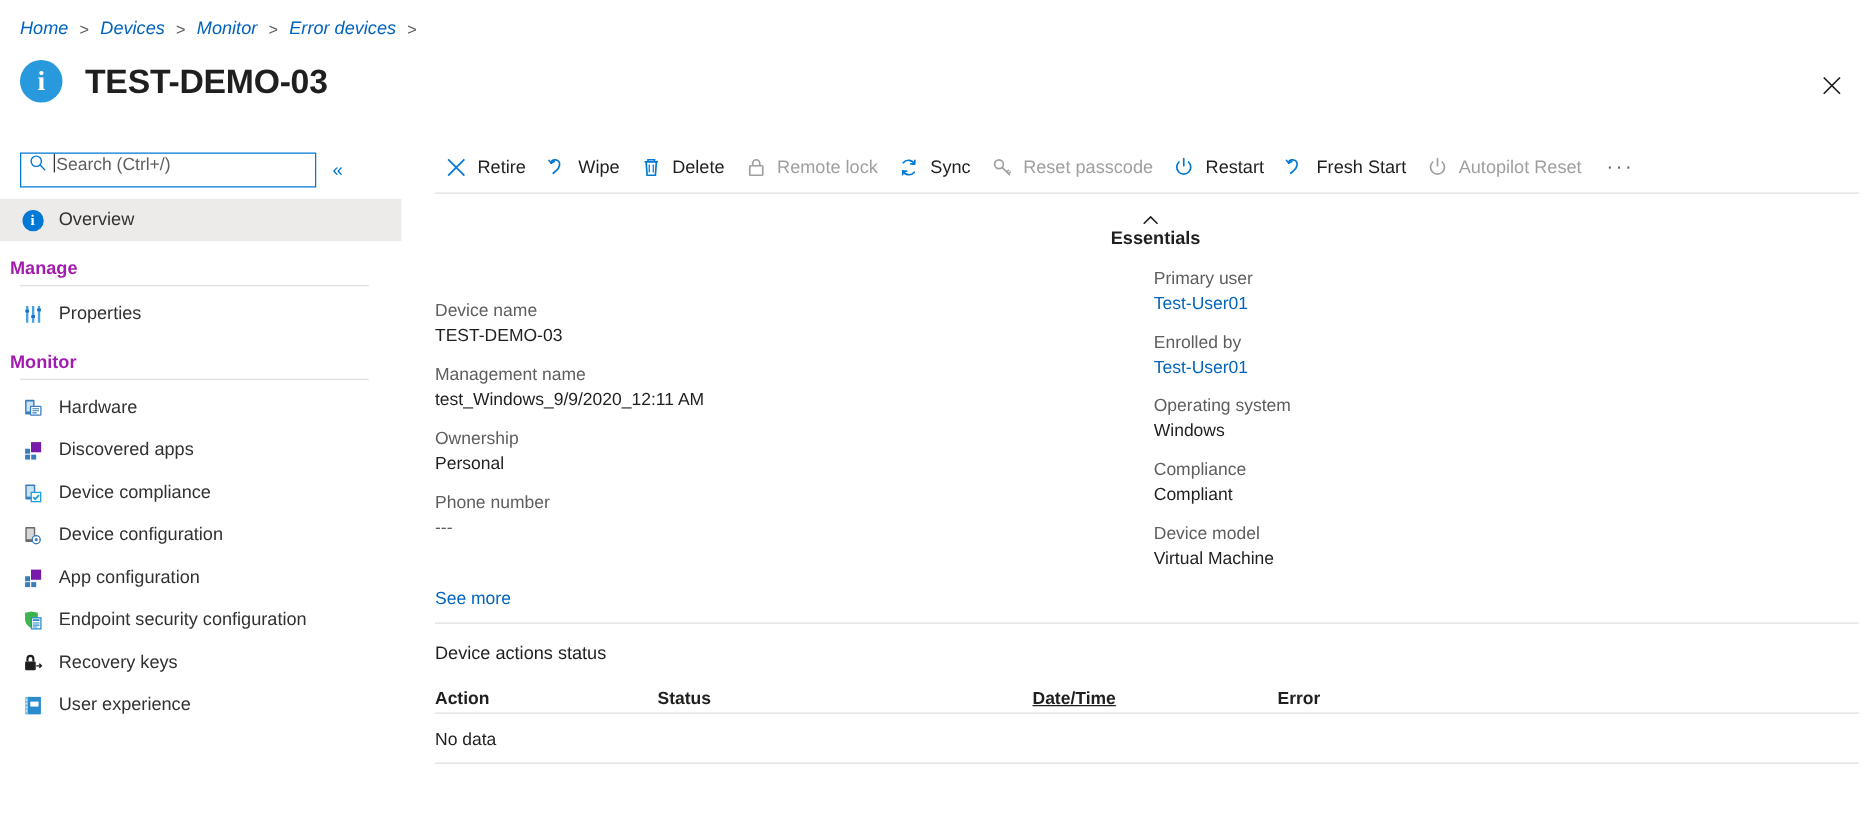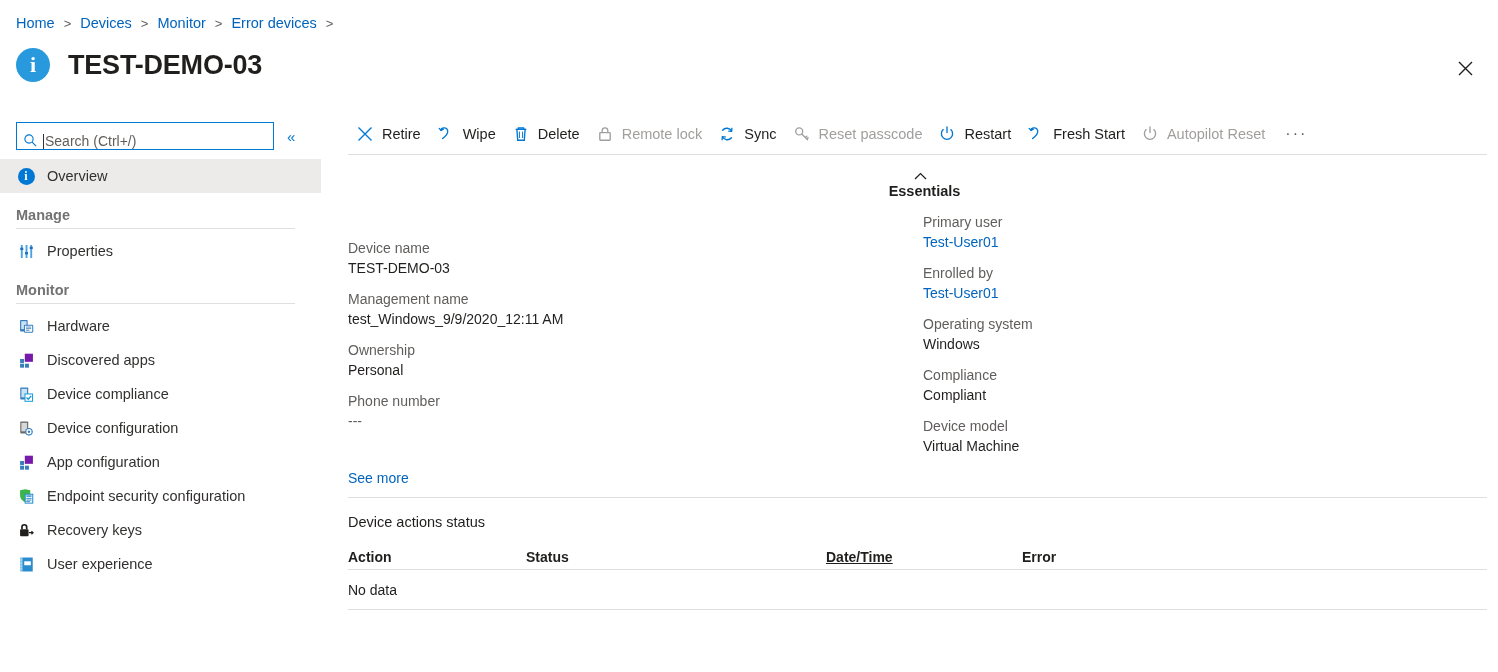--- a/index.html
+++ b/index.html
@@ -12,21 +12,21 @@
     overflow: hidden;
   }
 
   
   #breadcrumb {
     position: absolute; left: 16px; top: 15px;
     display: flex; align-items: center; gap: 0px;
     font-size: 14.5px;
   }
   #breadcrumb .crumb {
-    color: #0064bf; cursor: pointer; white-space: nowrap;
+    color: #0064bf; cursor: pointer; white-space: nowrap; font-style: italic;
   }
   #breadcrumb .sep {
     color: #605e5c; margin: 0 9px; font-size: 13px;
   }
 
   
   #title-row {
     position: absolute; left: 16px; top: 48px;
     display: flex; align-items: center;
   }
@@ -54,23 +54,23 @@
   #sidebar {
     position: absolute; left: 0; top: 114px;
     width: 321px; height: 558px;
     background: #ffffff;
   }
   #search-row {
     display: flex; align-items: center;
     padding: 8px 0 0 16px;
   }
   #search-box {
-    width: 258px; height: 28px;
+    width: 237px; height: 28px;
     border: 1px solid #0078d4;
-    display: flex; align-items: flex-end;
+    display: flex; align-items: flex-start;
     background: #fff;
     padding: 0 6px;
   }
   #search-box .mag {
     width: 16px; height: 16px; flex: 0 0 16px; margin-right: 4px;
     color: #0078d4;
   }
   #search-caret {
     width: 1px; height: 15px; background: #333; margin-right: 1px;
   }
@@ -91,22 +91,22 @@
   .nav-item.selected { background: #edebe9; }
   .nav-item .ic {
     width: 20px; height: 20px; flex: 0 0 20px;
     margin-right: 11px;
     display: flex; align-items: center; justify-content: center;
   }
   .nav-label { white-space: nowrap; }
 
   .nav-group { margin-top: 14px; }
   .nav-group-title {
-    padding-left: 16px;
-    font-size: 14.5px; font-weight: 700; color: #737373;
+    padding-left: 8px;
+    font-size: 14.5px; font-weight: 700; color: #a21caf;
     margin-bottom: 5px;
   }
   .nav-group-rule {
     margin: 0 26px 5px 16px; height: 1px; background: #e1dfdd;
   }
 
   
   .mini-info {
     width: 17px; height: 17px; border-radius: 50%;
     background: #0078d4; color: #fff;

